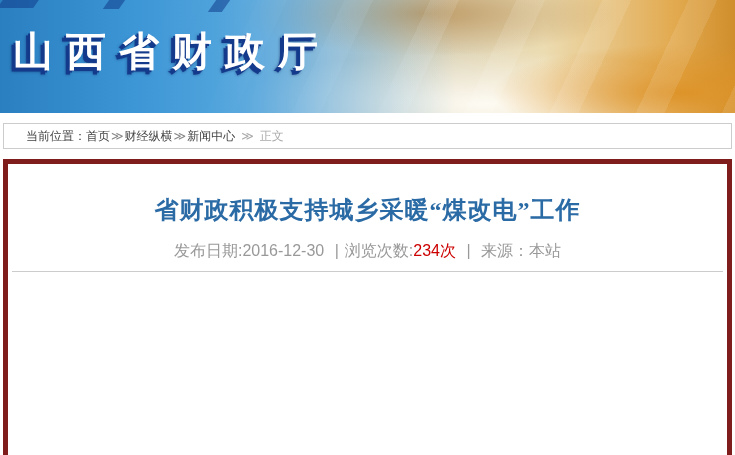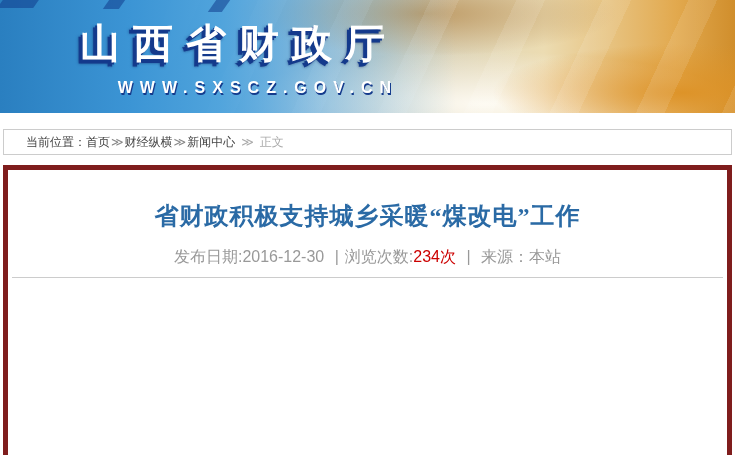--- a/index.html
+++ b/index.html
@@ -29,38 +29,38 @@
       radial-gradient(ellipse 55% 75% at 66% 92%, rgba(255,252,245,0.95) 0%, rgba(255,252,245,0) 62%),
       
       linear-gradient(to right,
         #86b4d8 0%, #9fc2dc 35%, #d6d1bd 55%, #ecdcb2 74%, #e2a94e 92%, #d08e2c 100%);
   }
   .banner .mark {
     position:absolute; top:0; background:rgba(16,60,140,0.55);
     transform:skewX(-35deg);
   }
   .banner-text {
-    position:absolute; left:0; top:4px; width:398px; text-align:right;
+    position:absolute; left:0; top:12px; width:398px; text-align:left;font-family:Liberation Mono, monospace;
   }
   .site-name {
     display:inline-block; margin-top:12px;
     font-size:40px; font-weight:bold; color:#ffffff;
     letter-spacing:13px; text-indent:13px; white-space:nowrap;
     text-shadow:-2px 2px 0 #143a8c, -4px 4px 0 #143a8c, -4px 4px 3px rgba(10,30,90,0.6);
   }
   .site-url {
     margin-top:8px;
     font-size:16px; font-weight:bold; color:#ffffff;
     letter-spacing:7px; white-space:nowrap;
     text-shadow:1px 2px 0 #143a8c;
   }
 
   
   .breadcrumb-bar {
-    margin:16px 3px 0 3px; height:26px; line-height:24px;
+    margin:10px 3px 0 3px; height:26px; line-height:24px;
     border:1px solid #cccccc; background:#ffffff;
     padding-left:22px; font-size:12px; color:#444444;
     white-space:nowrap;
   }
   .breadcrumb-bar a { color:#444444; text-decoration:none; cursor:pointer; }
   .breadcrumb-sep { color:#888888; margin:0 1px; }
   .breadcrumb-sep.last { color:#aaaaaa; margin:0 6px; }
   .breadcrumb-current { color:#aaaaaa; }
 
   
@@ -93,21 +93,20 @@
 </style>
 </head>
 <body>
 
 <div class="banner">
   <div class="mark" style="left:0; width:36px; height:8px;"></div>
   <div class="mark" style="left:106px; width:16px; height:9px;"></div>
   <div class="mark" style="left:212px; width:14px; height:12px;"></div>
   <div class="banner-text">
     <div class="site-name">山西省财政厅</div>
-    <div class="site-url">WWW.SXSCZ.GOV.CN</div>
   </div>
 </div>
 
 <div class="breadcrumb-bar">
   <span>当前位置：</span><a>首页</a><span class="breadcrumb-sep">≫</span><a>财经纵横</a><span class="breadcrumb-sep">≫</span><a>新闻中心</a><span class="breadcrumb-sep last">≫</span><span class="breadcrumb-current">正文</span>
 </div>
 
 <div class="content-box">
   <h1 class="article-title">省财政积极支持城乡采暖“煤改电”工作</h1>
 

